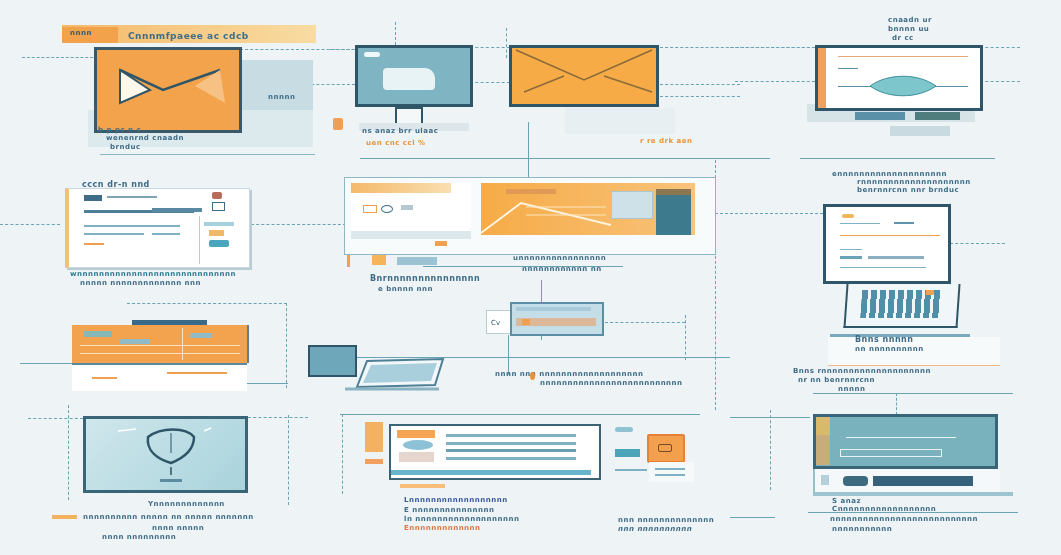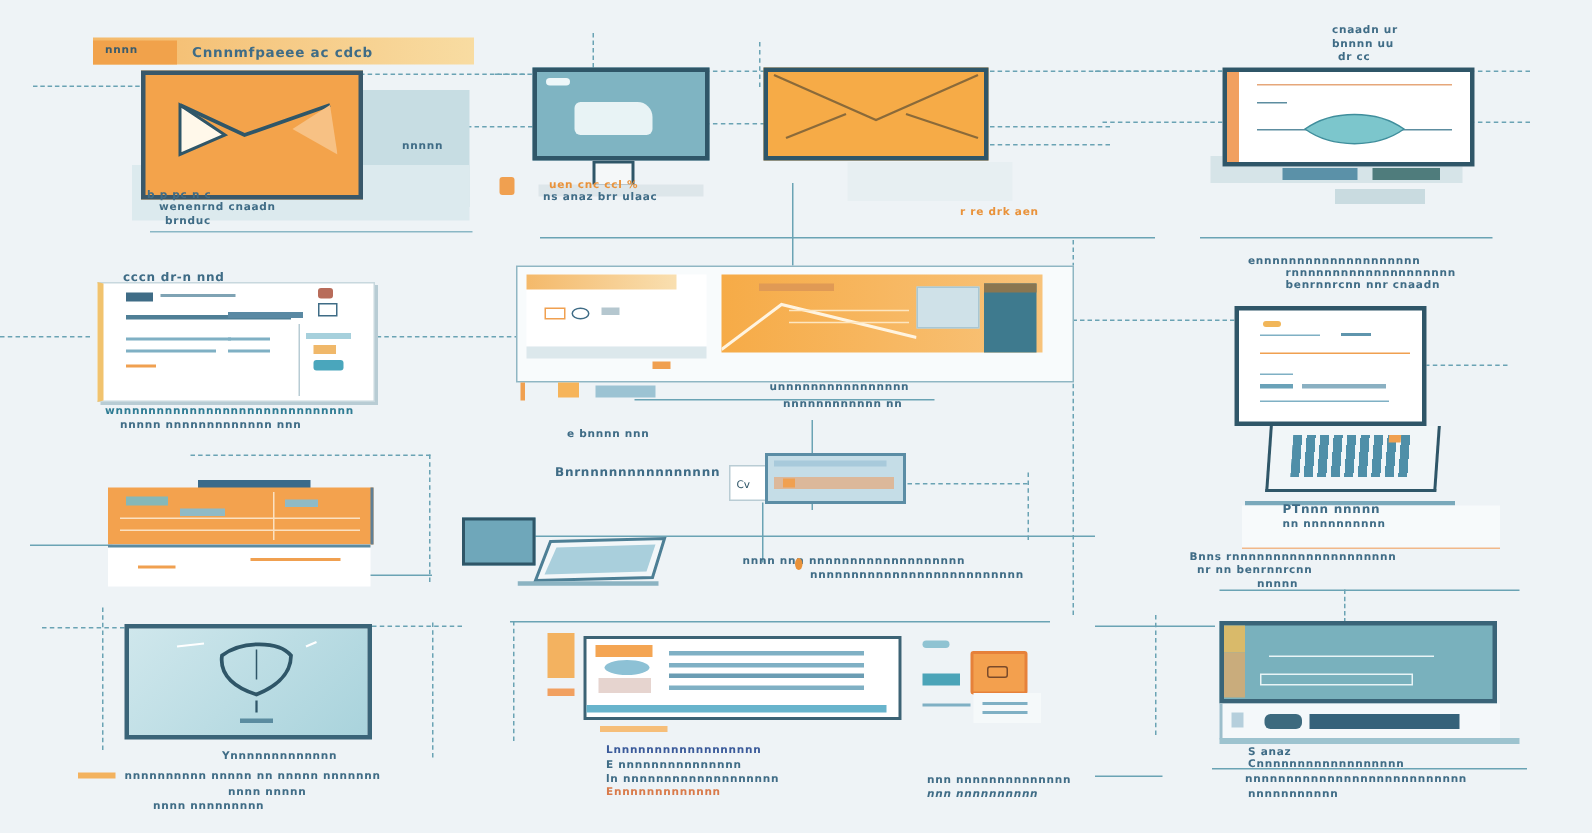--- a/index.html
+++ b/index.html
@@ -90,21 +90,21 @@
 <div class="abs" style="left:355px;top:45px;width:120px;height:100px;">
   <div class="scr" style="left:0;top:0;width:118px;height:62px;background:#7fb4c2;">
     <div class="abs" style="left:25px;top:20px;width:52px;height:22px;background:#e8f3f5;border-radius:4px 10px 4px 4px;"></div>
     <div class="abs" style="left:6px;top:4px;width:16px;height:5px;background:#eef7f9;border-radius:3px;"></div>
   </div>
   <div class="abs" style="left:40px;top:62px;width:24px;height:14px;border:2px solid #2f5668;background:#f5f8f9;"></div>
   <div class="abs" style="left:4px;top:78px;width:110px;height:8px;background:#dde6ea;"></div>
 </div>
 <div class="abs" style="left:333px;top:118px;width:10px;height:12px;background:#f0a050;border-radius:2px;"></div>
 <span class="txt" style="left:362px;top:127px;">ns anaz brr ulaac</span>
-<span class="txt o" style="left:366px;top:119px;">uen cnc ccl %</span>
+<span class="txt o" style="left:366px;top:139px;">uen cnc ccl %</span>
 
 <div class="scr" style="left:509px;top:45px;width:150px;height:62px;background:#f6ab47;">
   <svg class="abs" style="left:2px;top:0;" width="142" height="55" viewBox="0 0 142 55">
     <polyline points="2,2 70,32 138,2" fill="none" stroke="#8a6a3a" stroke-width="1.5"></polyline>
     <line x1="10" y1="44" x2="50" y2="28" stroke="#8a6a3a" stroke-width="1.5"></line>
     <line x1="90" y1="28" x2="138" y2="44" stroke="#8a6a3a" stroke-width="1.5"></line>
   </svg>
 </div>
 <div class="abs" style="left:565px;top:108px;width:110px;height:26px;background:#e7eff2;"></div>
 <span class="txt o" style="left:640px;top:137px;">r re drk aen</span>
@@ -122,21 +122,21 @@
     <svg class="abs" style="left:50px;top:25px;" width="70" height="26" viewBox="0 0 70 26">
       <path d="M2,13 C20,0 50,0 68,13 C50,26 20,26 2,13 Z" fill="#7cc6cc" stroke="#3f8e9c" stroke-width="1"></path>
     </svg>
   </div>
   <div class="abs" style="left:50px;top:74px;width:50px;height:8px;background:#5b91a8;"></div>
   <div class="abs" style="left:110px;top:74px;width:45px;height:8px;background:#4f7c7c;"></div>
   <div class="abs" style="left:85px;top:88px;width:60px;height:10px;background:#c9dbe0;"></div>
 </div>
 <span class="txt" style="left:832px;top:170px;">ennnnnnnnnnnnnnnnnnnn</span>
 <span class="txt" style="left:857px;top:178px;">rnnnnnnnnnnnnnnnnnnnn</span>
-<span class="txt" style="left:857px;top:186px;">benrnnrcnn nnr cnaadn</span>
+<span class="txt" style="left:857px;top:186px;">benrnnrcnn nnr brnduc</span>
 
 <div class="abs" style="left:62px;top:180px;width:186px;height:88px;">
   <div class="abs" style="left:3px;top:8px;width:180px;height:78px;background:#ffffff;border:1px solid #c8d8de;border-left:4px solid #f1c36e;box-shadow:2px 2px 0 #b8ccd4;"></div>
   <span class="txt" style="left:20px;top:0px;font-size:8px;">cccn dr-n nnd</span>
   <div class="abs" style="left:22px;top:15px;width:18px;height:6px;background:#3f6c86;"></div>
   <div class="bar" style="left:45px;top:16px;width:50px;height:2px;background:#7fa3b4;"></div>
   <div class="bar d" style="left:22px;top:30px;width:110px;height:3px;"></div>
   <div class="bar d" style="left:90px;top:28px;width:50px;height:4px;background:#5a89a3;"></div>
   <div class="bar" style="left:22px;top:45px;width:70px;height:2px;"></div>
   <div class="bar" style="left:22px;top:53px;width:60px;height:2px;"></div>
@@ -173,42 +173,42 @@
     <div class="abs" style="left:175px;top:6px;width:35px;height:40px;background:#3e7a8e;border-top:6px solid #8a7650;"></div>
   </div>
 </div>
 <div class="abs" style="left:347px;top:255px;width:90px;height:12px;">
   <div class="abs" style="left:0;top:0;width:3px;height:12px;background:#f0a050;"></div>
   <div class="abs" style="left:25px;top:0;width:14px;height:10px;background:#f6b45a;"></div>
   <div class="abs" style="left:50px;top:2px;width:40px;height:8px;background:#9cc3d3;"></div>
 </div>
 <span class="txt" style="left:513px;top:254px;">unnnnnnnnnnnnnnnn</span>
 <span class="txt" style="left:522px;top:265px;">nnnnnnnnnnnn nn</span>
-<span class="txt" style="left:370px;top:274px;font-size:8px;margin-top:36px;">Bnrnnnnnnnnnnnnnnn</span>
+<span class="txt" style="left:370px;top:274px;font-size:8px;">Bnrnnnnnnnnnnnnnnn</span>
 <span class="txt" style="left:378px;top:285px;">e bnnnn nnn</span>
 
 <div class="abs" style="left:820px;top:200px;width:140px;height:160px;">
   <div class="scr" style="left:3px;top:4px;width:128px;height:80px;background:#ffffff;">
     <div class="abs" style="left:16px;top:7px;width:12px;height:4px;background:#f1b659;border-radius:2px;"></div>
     <div class="bar" style="left:14px;top:16px;width:40px;height:1px;"></div>
     <div class="bar" style="left:68px;top:15px;width:20px;height:2px;background:#5f95ad;"></div>
     <div class="bar o" style="left:14px;top:28px;width:100px;height:1px;"></div>
     <div class="bar" style="left:14px;top:42px;width:22px;height:1px;"></div>
     <div class="bar" style="left:14px;top:49px;width:22px;height:3px;background:#6aa2b8;"></div>
     <div class="bar" style="left:42px;top:49px;width:56px;height:3px;background:#8ab0c2;"></div>
     <div class="bar" style="left:14px;top:60px;width:86px;height:1px;"></div>
   </div>
   <div class="abs" style="left:25px;top:84px;width:110px;height:42px;border:2px solid #2f5668;border-top:none;background:#f1f6f8;transform:skewX(-4deg);">
     <div class="abs" style="left:14px;top:6px;width:80px;height:28px;background:repeating-linear-gradient(90deg,#4f8fa8 0 6px,transparent 6px 9px),repeating-linear-gradient(0deg,transparent 0 5px,#f1f6f8 5px 8px);"></div>
     <div class="abs" style="left:78px;top:6px;width:8px;height:5px;background:#f0a050;"></div>
   </div>
   <div class="abs" style="left:10px;top:134px;width:140px;height:3px;background:#7aa9bb;"></div>
   <div class="abs" style="left:8px;top:137px;width:172px;height:28px;background:#f7fafb;border-bottom:1.5px solid #f1b88a;"></div>
 </div>
-<span class="txt" style="left:855px;top:335px;font-size:8px;">PTnnn nnnnn</span>
+<span class="txt" style="left:855px;top:335px;font-size:8px;">Bnns nnnnn</span>
 <span class="txt" style="left:855px;top:345px;">nn nnnnnnnnnn</span>
 <span class="txt" style="left:793px;top:367px;">Bnns rnnnnnnnnnnnnnnnnnnnn</span>
 <span class="txt" style="left:798px;top:376px;">nr nn benrnnrcnn</span>
 <span class="txt" style="left:838px;top:385px;">nnnnn</span>
 
 <div class="abs" style="left:72px;top:320px;width:175px;height:70px;">
   <div class="abs" style="left:60px;top:0;width:75px;height:6px;background:#3a6a8a;"></div>
   <div class="abs" style="left:0;top:5px;width:175px;height:38px;background:#f3a24e;border-right:2px solid #5f7f95;">
     <div class="abs" style="left:12px;top:6px;width:28px;height:6px;background:#86b8b8;"></div>
     <div class="abs" style="left:48px;top:14px;width:30px;height:5px;background:#8fbac6;"></div>

